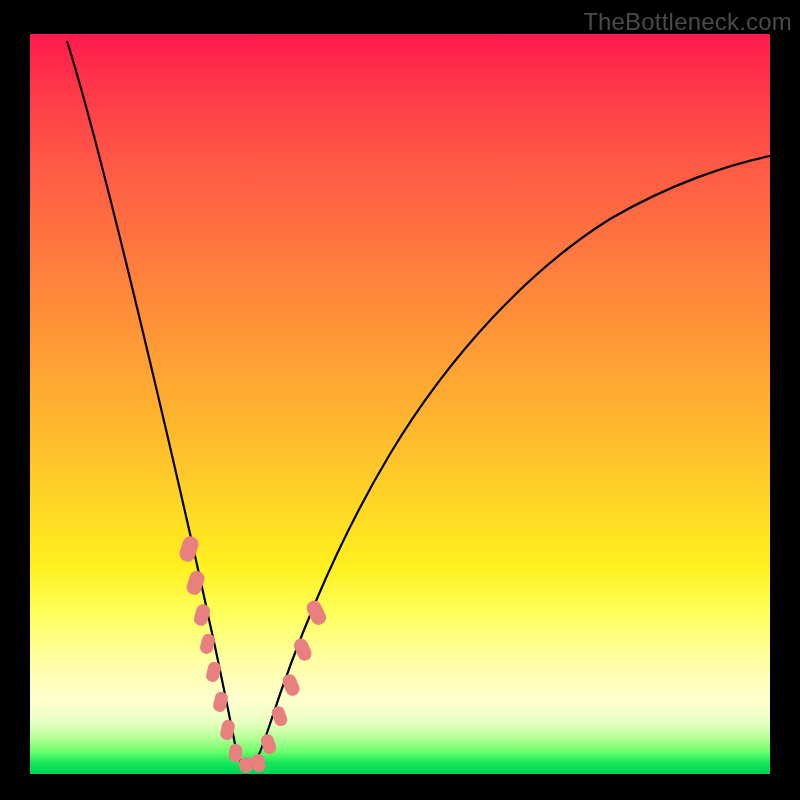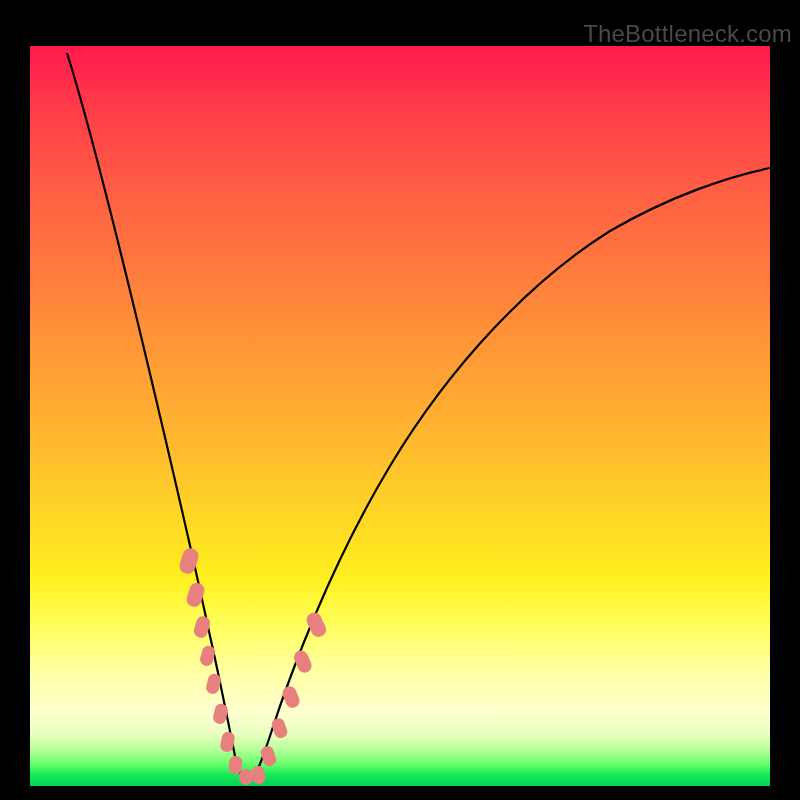--- a/index.html
+++ b/index.html
@@ -6,21 +6,21 @@
     margin: 0;
     padding: 0;
     width: 800px;
     height: 800px;
     overflow: hidden;
     background: #000;
     font-family: Arial, Helvetica, sans-serif;
   }
   .frame {
     position: absolute;
-    top: 16px;
+    top: 4px;
     left: 0;
     width: 800px;
     height: 572px;
     background: #000;
   }
   .plot-area {
     position: absolute;
     top: 30px;
     left: 30px;
     width: 740px;

